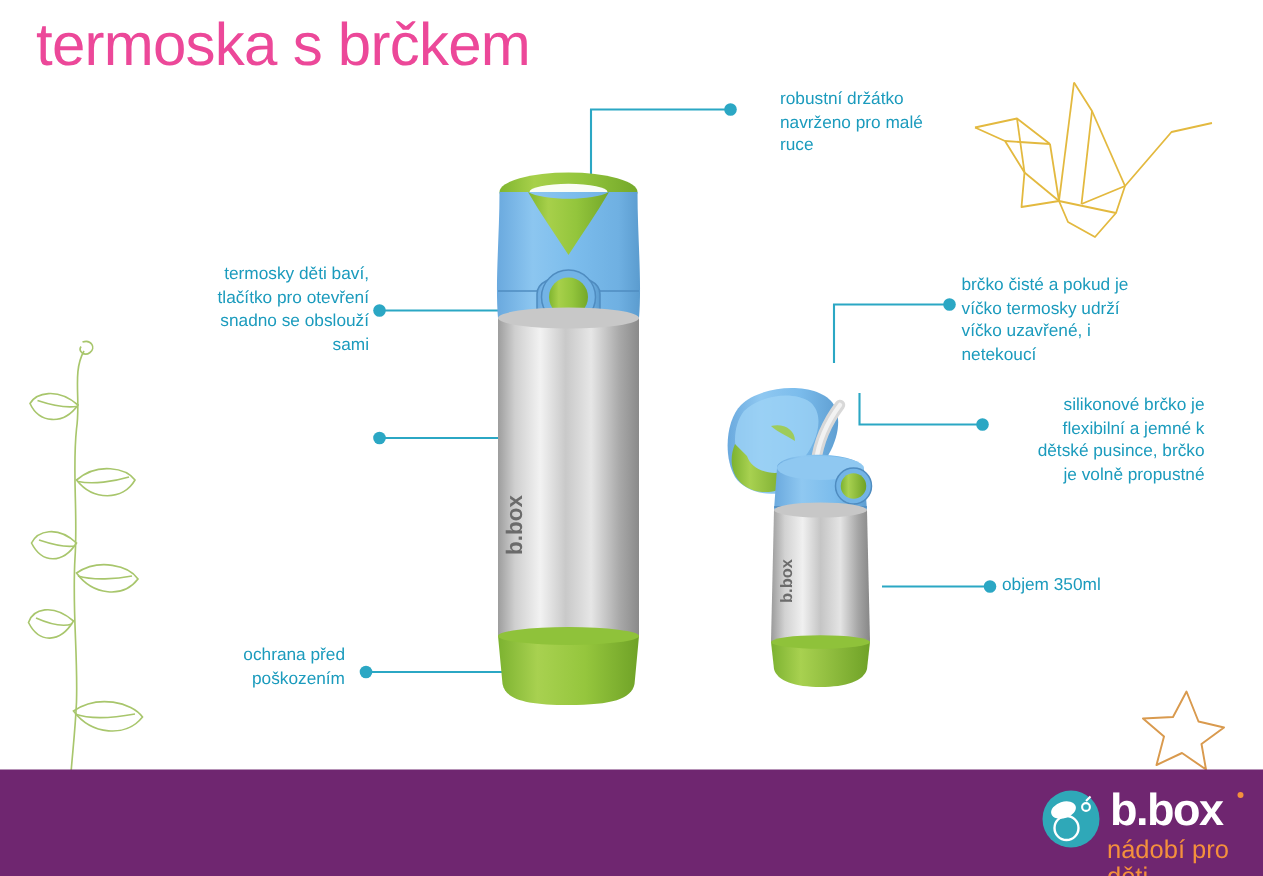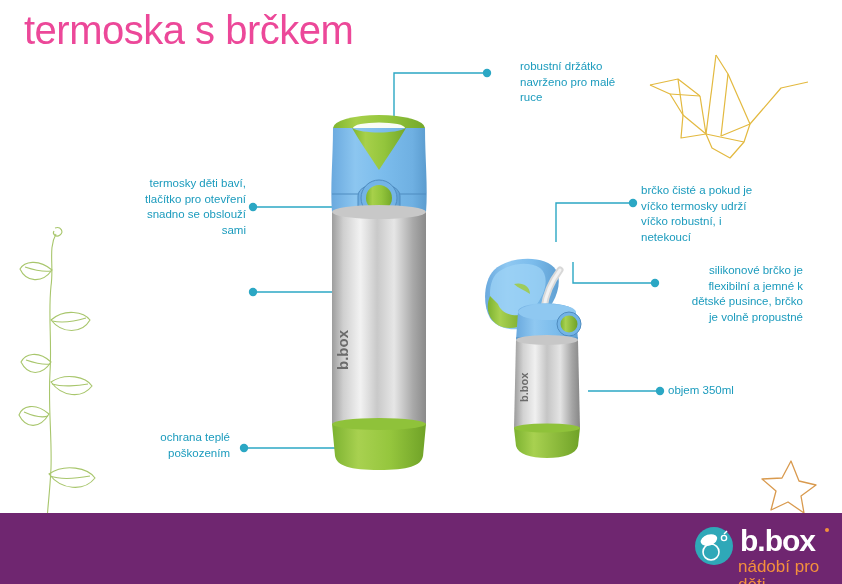--- a/index.html
+++ b/index.html
@@ -256,28 +256,28 @@
 
   <div class="callout right-al" id="callout-button">
     <div>termosky děti baví,</div>
     <div>tlačítko pro otevření</div>
     <div>snadno se obslouží</div>
     <div>sami</div>
   </div>
 
 
   <div class="callout right-al" id="callout-protection">
-    <div>ochrana teplé</div>
+    <div>ochrana před</div>
     <div>poškozením</div>
   </div>
 
   <div class="callout left-al" id="callout-lid">
     <div>brčko čisté a pokud je</div>
     <div>víčko termosky udrží</div>
-    <div>víčko robustní, i</div>
+    <div>víčko uzavřené, i</div>
     <div>netekoucí</div>
   </div>
 
   <div class="callout left-al" id="callout-straw">
     <div>silikonové brčko je</div>
     <div>flexibilní a jemné k</div>
     <div>dětské pusince, brčko</div>
     <div>je volně propustné</div>
   </div>
 

